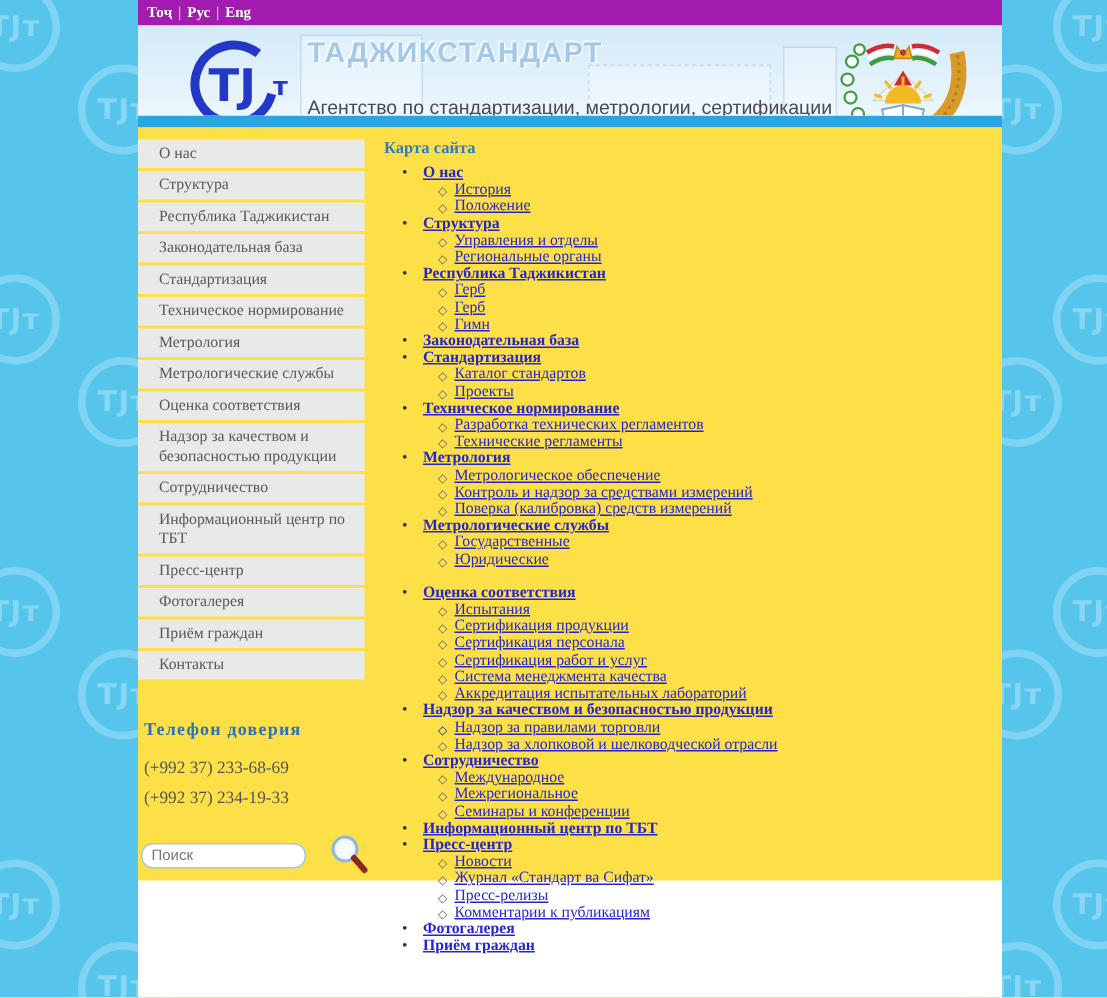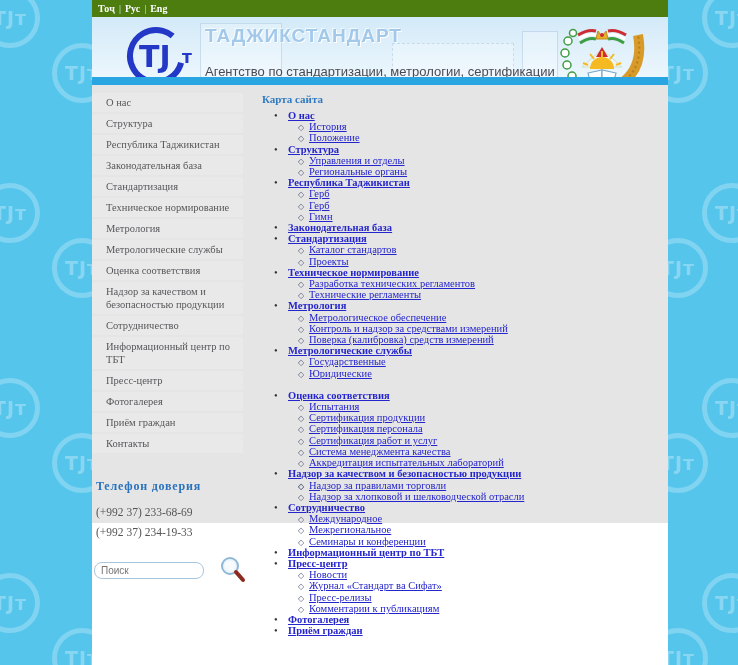--- a/index.html
+++ b/index.html
@@ -8,38 +8,38 @@
 
   
   .wm{position:absolute;width:50px;height:50px;border:5px solid rgba(255,255,255,0.26);
       border-radius:50%;color:rgba(255,255,255,0.30);font-family:"DejaVu Sans",sans-serif;
       font-weight:bold;font-size:19px;display:flex;align-items:center;justify-content:center;}
   .wm span{letter-spacing:1px;}
 
   
   .page{position:absolute;left:92px;top:0;width:576px;height:665px;background:#ffffff;}
 
-  .topbar{height:17px;background:#4d7c0f;display:flex;justify-content:space-between;
+  .topbar{height:17px;background:#a21caf;display:flex;justify-content:space-between;
           align-items:center;padding:0 6px;color:#fff;font-size:10px;font-weight:bold;}
   .topbar a{color:#fff;text-decoration:none;cursor:pointer;}
   .topbar .sep{margin:0 4px;font-weight:normal;color:#cfeaf8;}
 
   .header{position:relative;height:60px;background:linear-gradient(#d3eaf8,#ecf6fd);overflow:hidden;}
   .bldg{position:absolute;border:1px solid rgba(140,175,210,.35);background:rgba(255,255,255,.25);}
   .logo{position:absolute;left:32px;top:5px;width:72px;height:70px;cursor:pointer;}
   .site-title{position:absolute;left:113px;top:8px;font-family:"Liberation Sans",sans-serif;
       font-size:19px;font-weight:bold;color:#a2c8ea;letter-spacing:1px;
       text-shadow:1px 1px 0 #fff,-1px -1px 0 #ffffffaa;}
   .site-sub{position:absolute;left:113px;top:48px;font-family:"Liberation Sans",sans-serif;
       font-size:13px;font-weight:normal;color:#4a4a52;line-height:13.5px;}
   .emblem{position:absolute;right:22px;top:6px;width:88px;height:68px;}
 
   .bluebar{height:8px;background:#29a5e2;}
 
-  .content{position:relative;display:flex;background:#e5e5e5;height:438px;gap:6px;}
+  .content{position:relative;display:flex;background:#fde047;height:502px;}
 
   
   .sidebar{width:151px;flex:0 0 151px;}
   .menu{margin-top:8px;}
   .menu-item{background:#e9e9e9;margin-bottom:2px;padding:3px 3px 3px 14px;
       font-size:10.5px;color:#58585c;line-height:13px;cursor:pointer;}
   .phone-block{margin-top:26px;padding-left:4px;}
   .phone-heading{color:#2a72bd;font-weight:bold;font-size:12px;letter-spacing:0.8px;margin-bottom:8px;}
   .phone-num{font-size:11.5px;color:#555;line-height:20px;}
   .search-row{margin-top:14px;padding-left:2px;display:flex;align-items:center;}

